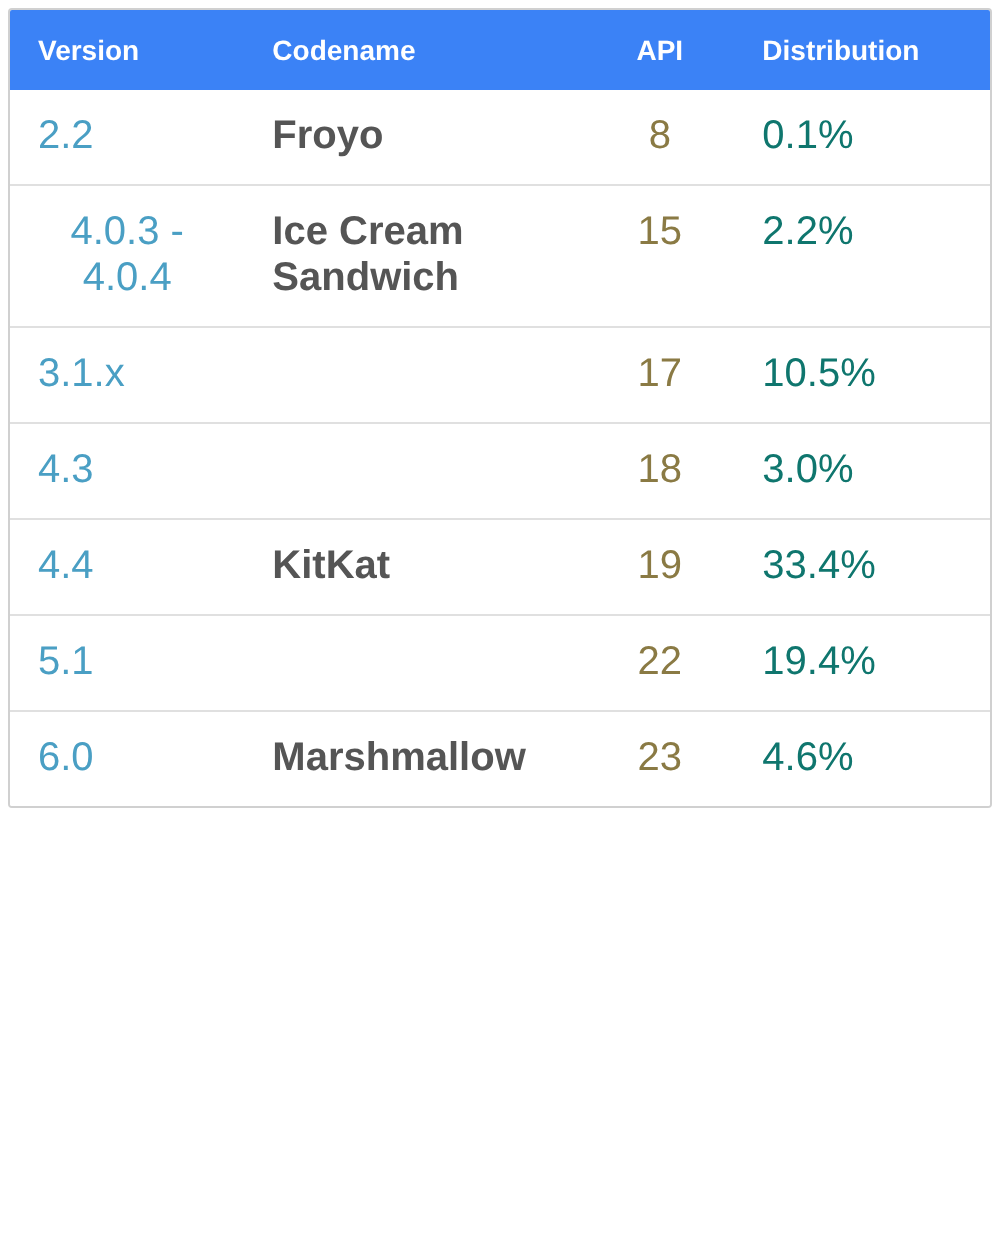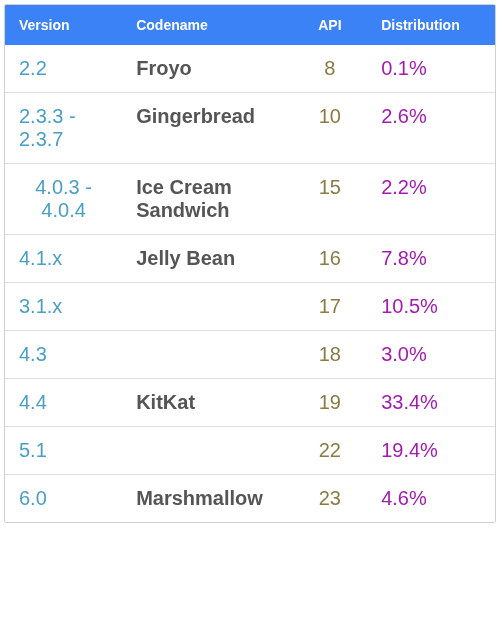--- a/index.html
+++ b/index.html
@@ -63,21 +63,21 @@
       color: #555;
       font-weight: bold;
     }
     tbody td.api-col {
       width: 70px;
       text-align: center;
       color: #8a7a44;
     }
     tbody td.dist-col {
       width: 120px;
-      color: #a21caf;
+      color: #0f766e;
     }
   </style>
 </head>
 <body>
 
 <div class="table-wrapper">
   <table>
     <thead>
       <tr>
         <th class="version-col">Version</th>
@@ -87,39 +87,26 @@
       </tr>
     </thead>
     <tbody id="table-body">
     <tr>
           <td class="version-col" style="white-space: pre-line;">2.2</td>
           <td class="codename-col" style="white-space: pre-line;">Froyo</td>
           <td class="api-col">8</td>
           <td class="dist-col">0.1%</td>
         </tr>
         <tr>
-          <td class="version-col" style="white-space: pre-line;">2.3.3 -
-2.3.7</td>
-          <td class="codename-col" style="white-space: pre-line;">Gingerbread</td>
-          <td class="api-col">10</td>
-          <td class="dist-col">2.6%</td>
-        </tr>
-        <tr>
           <td class="version-col" style="white-space: pre-line; text-align: center;">4.0.3 -
 4.0.4</td>
           <td class="codename-col" style="white-space: pre-line;">Ice Cream
 Sandwich</td>
           <td class="api-col">15</td>
           <td class="dist-col">2.2%</td>
-        </tr>
-        <tr>
-          <td class="version-col" style="white-space: pre-line;">4.1.x</td>
-          <td class="codename-col" style="white-space: pre-line;">Jelly Bean</td>
-          <td class="api-col">16</td>
-          <td class="dist-col">7.8%</td>
         </tr>
         <tr>
           <td class="version-col" style="white-space: pre-line;">3.1.x</td>
           <td class="codename-col" style="white-space: pre-line;"></td>
           <td class="api-col">17</td>
           <td class="dist-col">10.5%</td>
         </tr>
         <tr>
           <td class="version-col" style="white-space: pre-line;">4.3</td>
           <td class="codename-col" style="white-space: pre-line;"></td>

